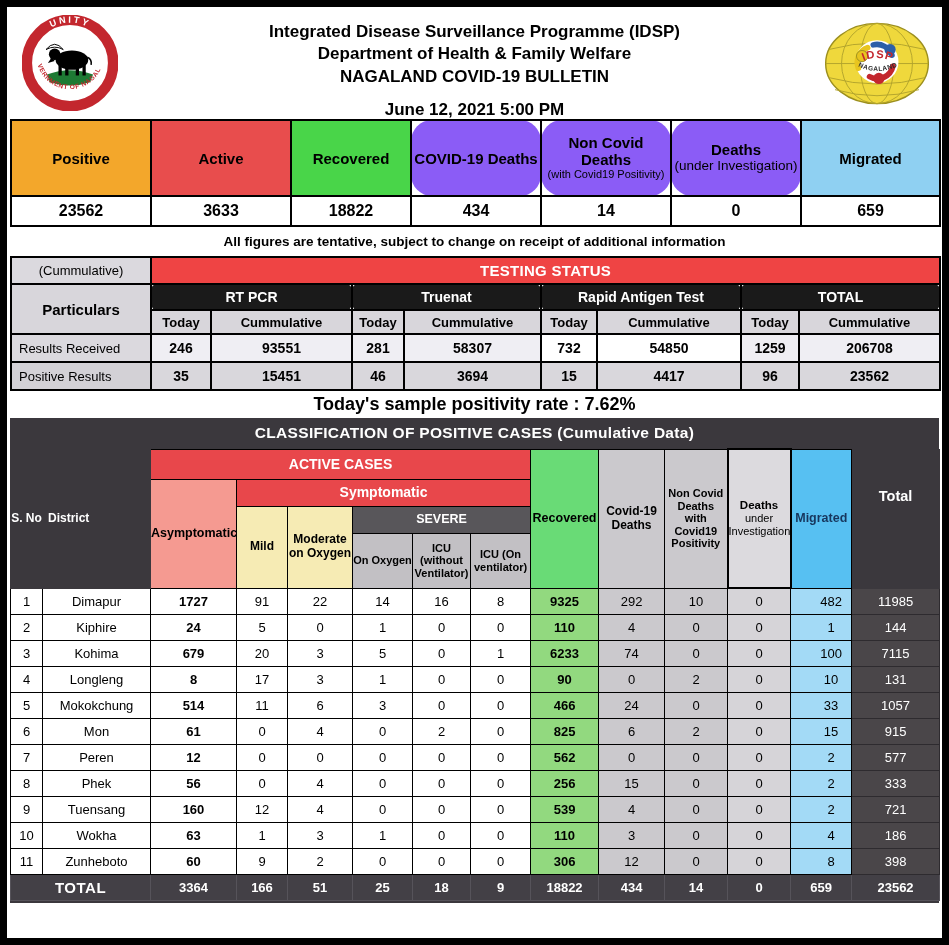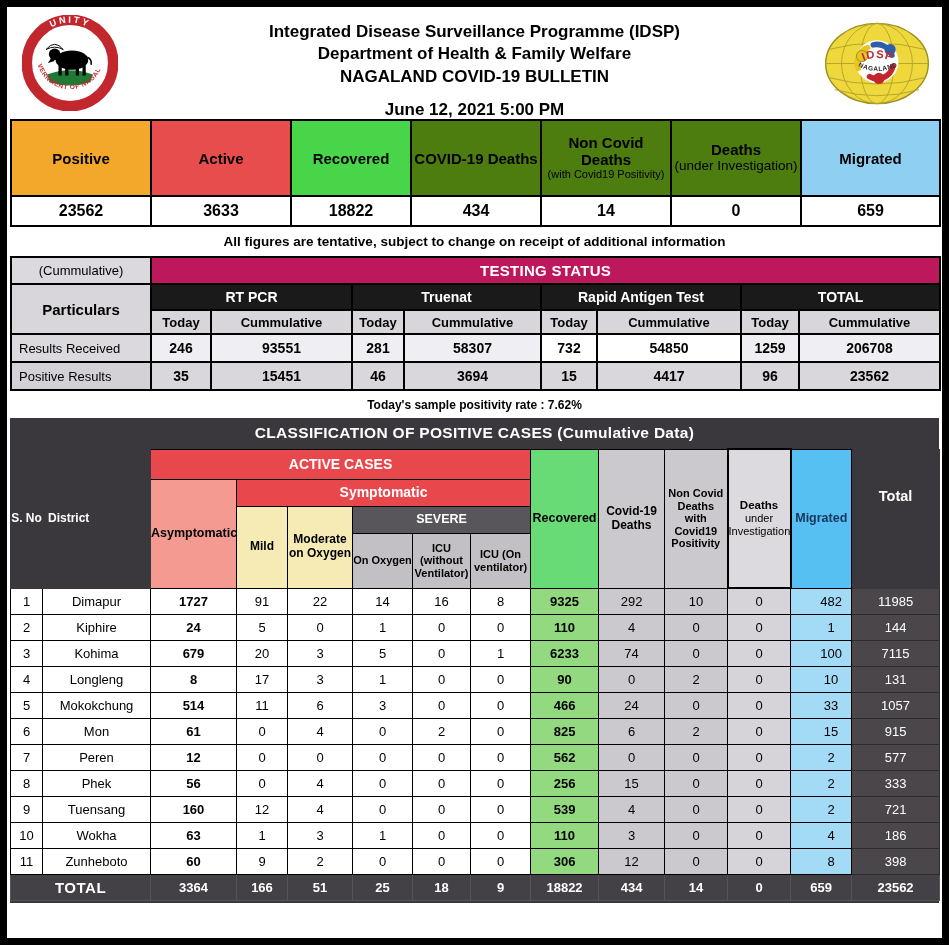--- a/index.html
+++ b/index.html
@@ -19,43 +19,43 @@
   table { border-collapse:collapse; table-layout:fixed; }
   .summary { width:929px; }
   .summary td { border:2px solid #000; text-align:center; vertical-align:middle; }
   .summary .sum-h { height:76px; font-weight:bold; font-size:15px; }
   .summary .sum-h .sub { font-weight:normal; font-size:11px; line-height:1.2; }
   .summary .sum-h .sub2 { font-weight:normal; font-size:13.5px; line-height:1.25; }
   .summary .sum-v { height:30px; font-weight:bold; font-size:16px; background:#fff; }
   .bg-orange { background:#F3A72B; }
   .bg-red { background:#E84D4D; }
   .bg-green { background:#49D549; }
-  .bg-gray { background:#4d7c0f; }
+  .bg-gray { background:#8b5cf6;border-radius:21px; }
   .bg-blue { background:#8FD0F2; }
 
   
   .tentative { height:29px; display:flex; align-items:center; justify-content:center;
                font-weight:bold; font-size:13.5px; }
 
   
   .testing { width:929px; }
   .testing td { border:2px solid #000; text-align:center; vertical-align:middle; }
   .t-corner { background:#DBD9DE; font-size:13px; height:27px; }
-  .t-title { background:#be185d; color:#fff; font-weight:bold; font-size:15px; letter-spacing:.3px; }
+  .t-title { background:#ef4444; color:#fff; font-weight:bold; font-size:15px; letter-spacing:.3px; }
   .t-part { background:#D8D6DB; font-weight:bold; font-size:15px; }
-  .t-group { background:#1A1A1A; color:#fff; font-weight:bold; font-size:14px; height:26px; }
+  .t-group { background:#1A1A1A; color:#fff; font-weight:bold; font-size:14px; height:26px;border-radius:6px; }
   .t-sub { background:#D8D6DB; font-weight:bold; font-size:13px; height:24px; }
   .t-rowlabel { background:#DBD9DE; font-size:13px; text-align:left !important; padding-left:7px; height:28px; }
   .t-row-b .t-rowlabel { background:#D3D1D6; }
   .t-cell { font-weight:bold; font-size:14px; background:#EFEEF3; }
   .t-row-b .t-cell { background:#D9D7DC; }
   .t-cell.hl { background:#FFFFFF; }
 
   .positivity { height:27px; display:flex; align-items:center; justify-content:center;
-                font-weight:bold; font-size:12px; }
+                font-weight:bold; font-size:18px; }
   .truenat-note { height:25px; display:flex; align-items:center; justify-content:center;
                   font-style:italic; font-size:13px; }
 
   
   .class-wrap { background:#3B383D; padding:0 0 2px 0; }
   .class-title { height:30px; display:flex; align-items:center; justify-content:center;
                  color:#fff; font-weight:bold; font-size:15.5px; letter-spacing:.3px; }
   .class-table { width:929px; }
   .class-table td { text-align:center; vertical-align:middle; }
   .class-table thead td { border:1px solid #000; line-height:1.15; }

